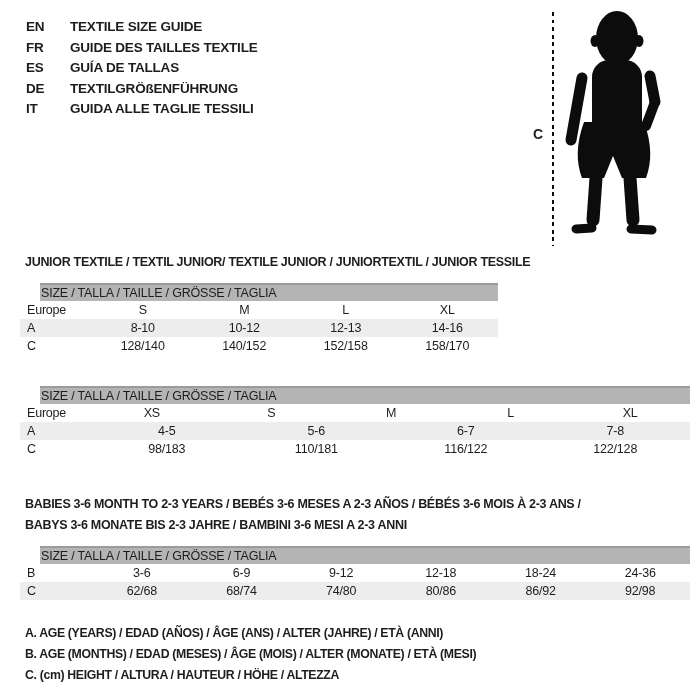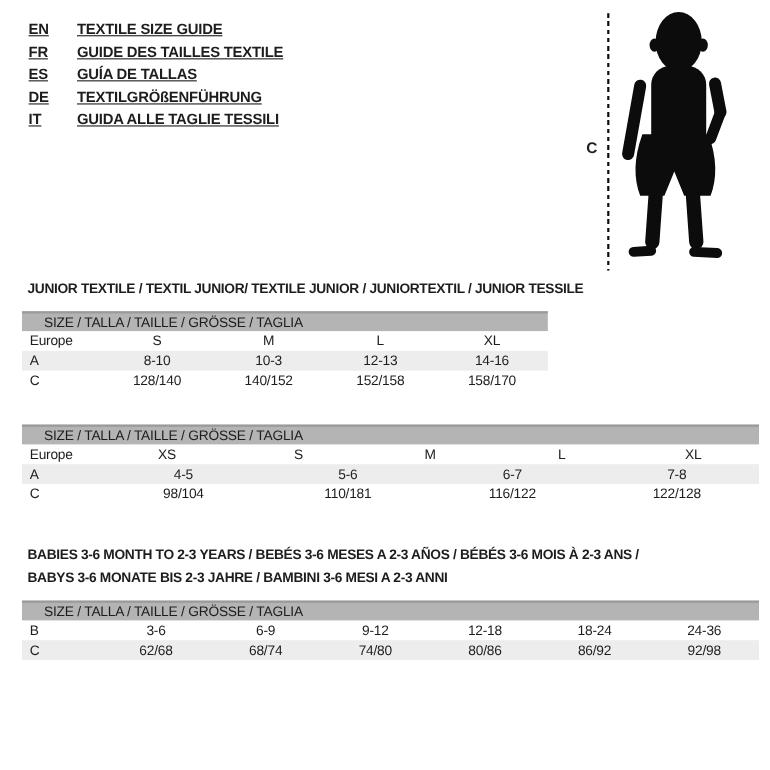--- a/index.html
+++ b/index.html
@@ -6,42 +6,42 @@
     --band:#b4b4b4; --band-border:#9b9b9b; --shaded-row:#ededed;
     --text:#1d1d1d; --silhouette:#0c0c0c;
   }
   html,body{margin:0;padding:0;background:#fff;}
   body{width:700px;height:700px;overflow:hidden;
        font-family:"Liberation Sans", sans-serif;color:var(--text);}
   .page{position:relative;width:700px;height:700px;background:#fff;}
 
   
   .langs{position:absolute;top:17px;left:26px;}
-  .lang-row{display:flex;line-height:20.5px;font-weight:bold;font-size:13.5px;letter-spacing:-0.2px;text-decoration:underline;}
+  .lang-row{display:flex;line-height:20.5px;font-weight:bold;font-size:13.5px;letter-spacing:-0.2px;}
   .lang-code{width:44px;}
 
   
   .figure{position:absolute;top:8px;left:530px;width:165px;height:242px;}
   .dash-line{position:absolute;left:22px;top:4px;width:2px;height:234px;
              background:repeating-linear-gradient(180deg,var(--silhouette) 0 4px,transparent 4px 7.5px);}
   .c-label{position:absolute;left:3px;top:118px;font-weight:bold;font-size:14px;}
   .toddler{position:absolute;left:33px;top:2px;}
 
   
   .tbl-section{position:absolute;left:20px;}
   .sec-junior{top:252px;width:478px;}
   .sec-children{top:376px;width:670px;}
   .sec-babies{top:494px;width:670px;}
   .tbl-title{font-weight:bold;font-size:12.5px;letter-spacing:-0.3px;margin-left:5px;}
   .title-line{line-height:21px;white-space:nowrap;}
   .sub-a{font-size:8.5px;vertical-align:-2px;}
   .size-table{margin-top:10px;}
   .band{background:var(--band);border-top:2px solid var(--band-border);
-        height:16px;line-height:16px;padding-left:20px;font-size:12.5px;
-        letter-spacing:-0.2px;white-space:nowrap;overflow:hidden;}
+        height:16px;line-height:16px;padding-left:1px;font-size:12.5px;
+        letter-spacing:-0.2px;white-space:nowrap;overflow:hidden;margin-left:20px;}
   .trow{display:flex;height:18px;line-height:18px;font-size:12.5px;letter-spacing:-0.2px;}
   .trow.shaded{background:var(--shaded-row);}
   .rlabel{width:65px;padding-left:7px;flex:none;}
   .cell{flex:1;text-align:center;}
 
   
   .notes{position:absolute;left:25px;top:623px;}
   .note-line{font-weight:bold;font-size:12.3px;letter-spacing:-0.35px;line-height:21px;white-space:nowrap;}
 </style>
 </head>
@@ -108,21 +108,21 @@
         <div class="trow">
           <span class="rlabel">Europe</span>
           <span class="cell">S</span>
           <span class="cell">M</span>
           <span class="cell">L</span>
           <span class="cell">XL</span>
         </div>
         <div class="trow shaded">
           <span class="rlabel">A</span>
           <span class="cell">8-10</span>
-          <span class="cell">10-3</span>
+          <span class="cell">10-12</span>
           <span class="cell">12-13</span>
           <span class="cell">14-16</span>
         </div>
         <div class="trow">
           <span class="rlabel">C</span>
           <span class="cell">128/140</span>
           <span class="cell">140/152</span>
           <span class="cell">152/158</span>
           <span class="cell">158/170</span>
         </div>
@@ -141,21 +141,21 @@
         </div>
         <div class="trow shaded">
           <span class="rlabel">A</span>
           <span class="cell">4-5</span>
           <span class="cell">5-6</span>
           <span class="cell">6-7</span>
           <span class="cell">7-8</span>
         </div>
         <div class="trow">
           <span class="rlabel">C</span>
-          <span class="cell">98/104</span>
+          <span class="cell">98/183</span>
           <span class="cell">110/181</span>
           <span class="cell">116/122</span>
           <span class="cell">122/128</span>
         </div>
       </div>
     </section>
   <section class="tbl-section sec-babies">
       <div class="tbl-title">
         <div class="title-line"><span>BABIES 3-6 MONTH TO 2-3 YEARS / BEBÉS 3-6 MESES A 2-3 AÑOS / BÉBÉS 3-6 MOIS À 2-3 ANS /</span></div>
         <div class="title-line"><span>BABYS 3-6 MONATE BIS 2-3 JAHRE / BAMBINI 3-6 MESI A 2-3 ANNI</span></div>
@@ -176,13 +176,18 @@
           <span class="cell">62/68</span>
           <span class="cell">68/74</span>
           <span class="cell">74/80</span>
           <span class="cell">80/86</span>
           <span class="cell">86/92</span>
           <span class="cell">92/98</span>
         </div>
       </div>
     </section>
 
+  <footer class="notes">
+      <div class="note-line">A. AGE (YEARS) / EDAD (AÑOS) / ÂGE (ANS) / ALTER (JAHRE) / ETÀ (ANNI)</div>
+      <div class="note-line">B. AGE (MONTHS) / EDAD (MESES) / ÂGE (MOIS) / ALTER (MONATE) / ETÀ (MESI)</div>
+      <div class="note-line">C. (cm) HEIGHT / ALTURA / HAUTEUR / HÖHE / ALTEZZA</div>
+    </footer>
 </div>
 
 </body></html>

